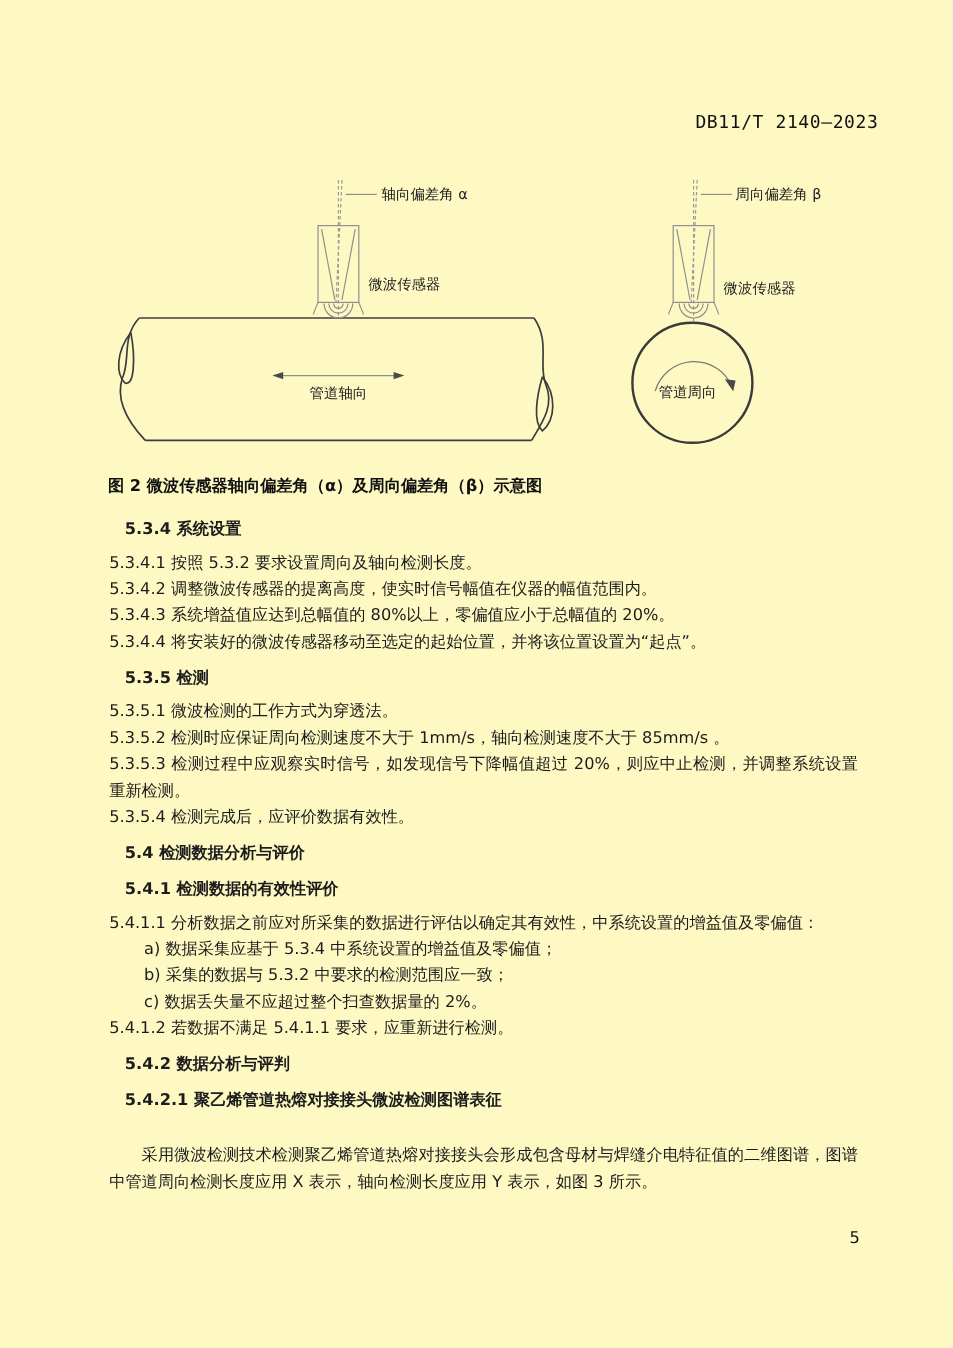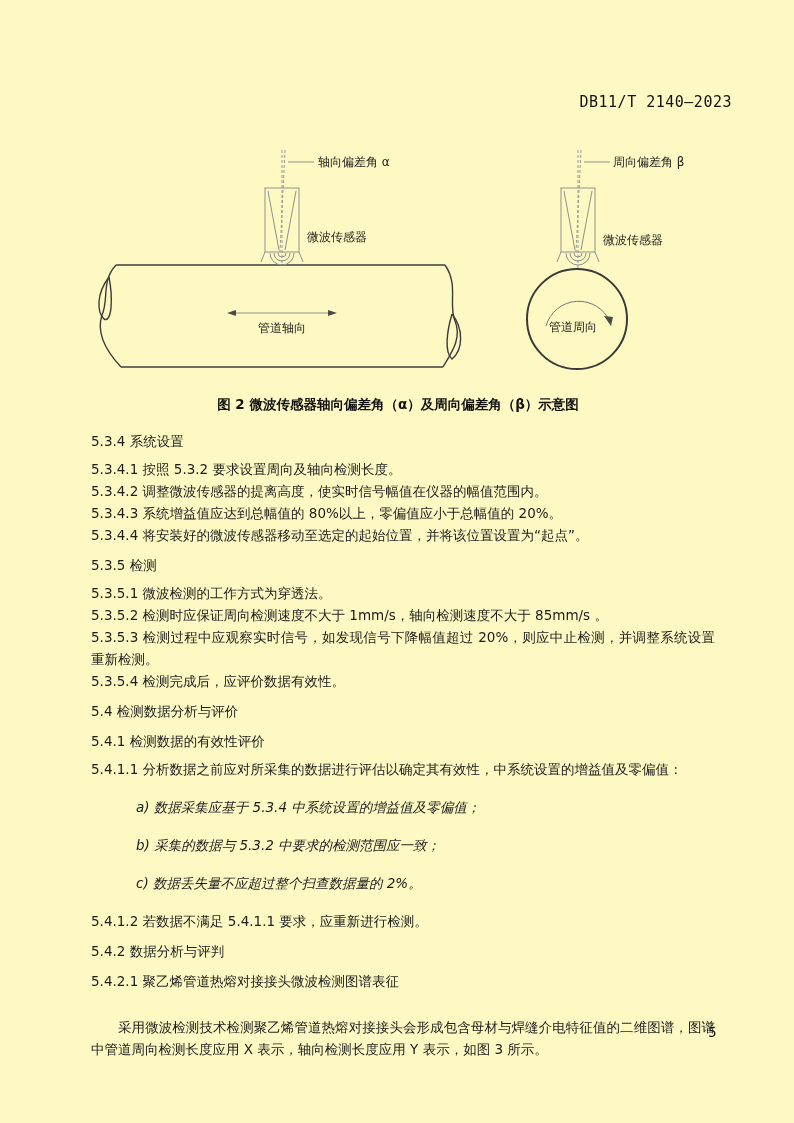--- a/index.html
+++ b/index.html
@@ -7,31 +7,31 @@
     position:relative;width:794px;height:1123px;background:#fef9c3;
     font-family:"DejaVu Sans",sans-serif;color:#1c1c1c;overflow:hidden;
     margin:0 auto;
   }
   .doc-number{
     position:absolute;top:93px;right:62px;
     font-family:"DejaVu Sans Mono",monospace;font-size:15px;letter-spacing:.5px;color:#111;
   }
   .figure-svg{position:absolute;left:90px;top:145px;}
   .figure-caption{
-    position:absolute;top:396px;left:90px;width:616px;text-align:center;
+    position:absolute;top:396px;left:90px;width:616px;
     font-weight:bold;font-size:13.5px;color:#111;
   }
   .content{
     position:absolute;left:91px;top:430px;width:624px;
     font-size:13.5px;line-height:22px;text-align:justify;
   }
-  .content .h{font-weight:normal;margin:8px 0 6px 0;}
+  .content .h{font-weight:bold;margin:8px 0 6px 13px;}
   .content .h:first-child{margin-top:0;}
   .content .p{margin:0;}
-  .content .li{margin:16px;padding-left:29px;font-style:italic;}
+  .content .li{margin:0;padding-left:29px;}
   .content .pi{margin-top:24px;text-indent:27px;}
   .page-num{position:absolute;top:1024px;left:708px;font-size:13.5px;color:#111;}
   svg text{font-family:"DejaVu Sans",sans-serif;font-size:12px;fill:#222;}
   .ln{stroke:#3c3c3c;stroke-width:1.4;fill:none;}
   .sens{stroke:#8f8f8f;stroke-width:1;fill:none;}
   .dash{stroke:#9a9a9a;stroke-width:1;fill:none;stroke-dasharray:3,2;}
   .thin{stroke:#8f8f8f;stroke-width:1;fill:none;}
 </style>
 </head>
 <body>

